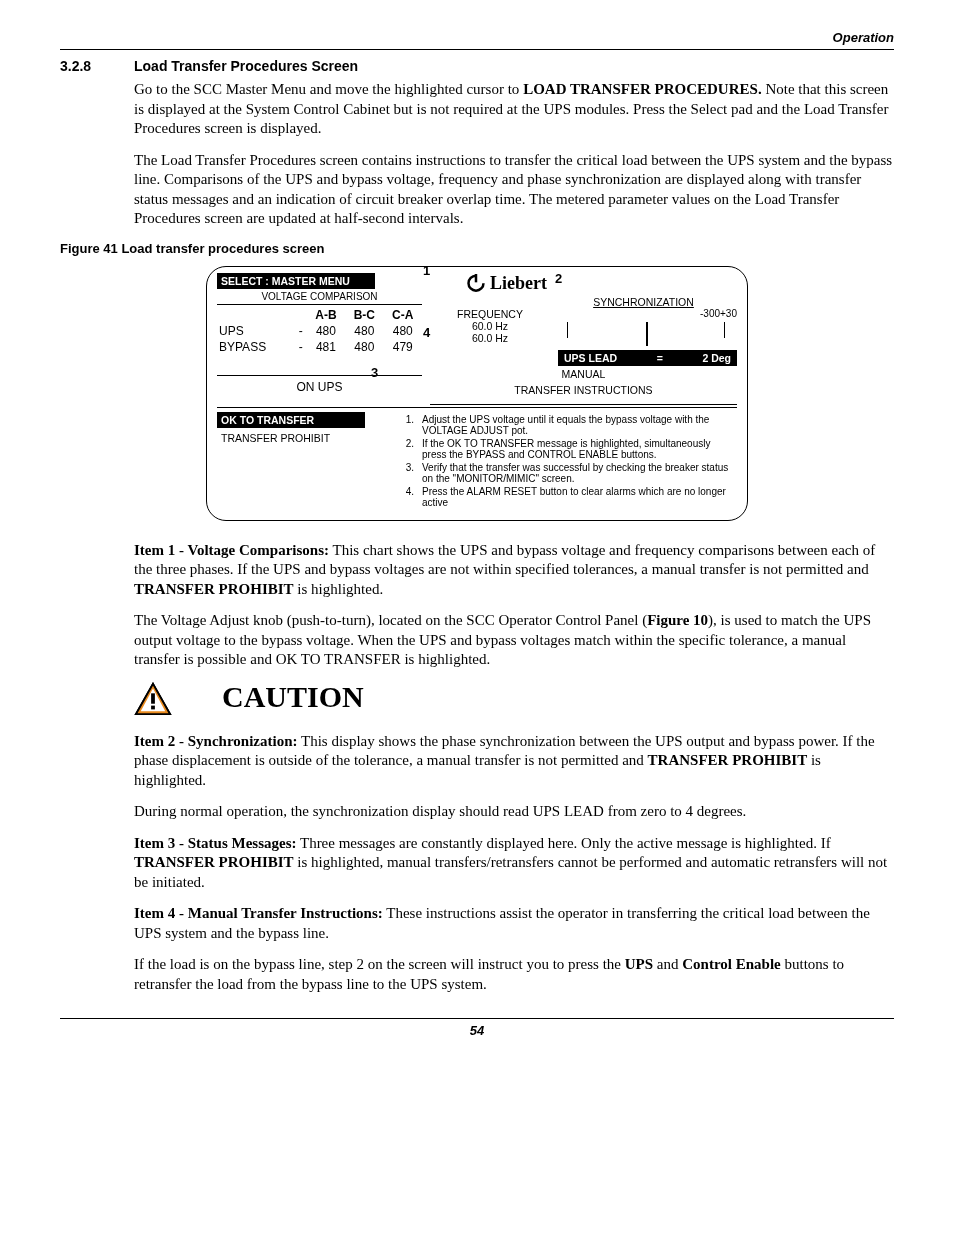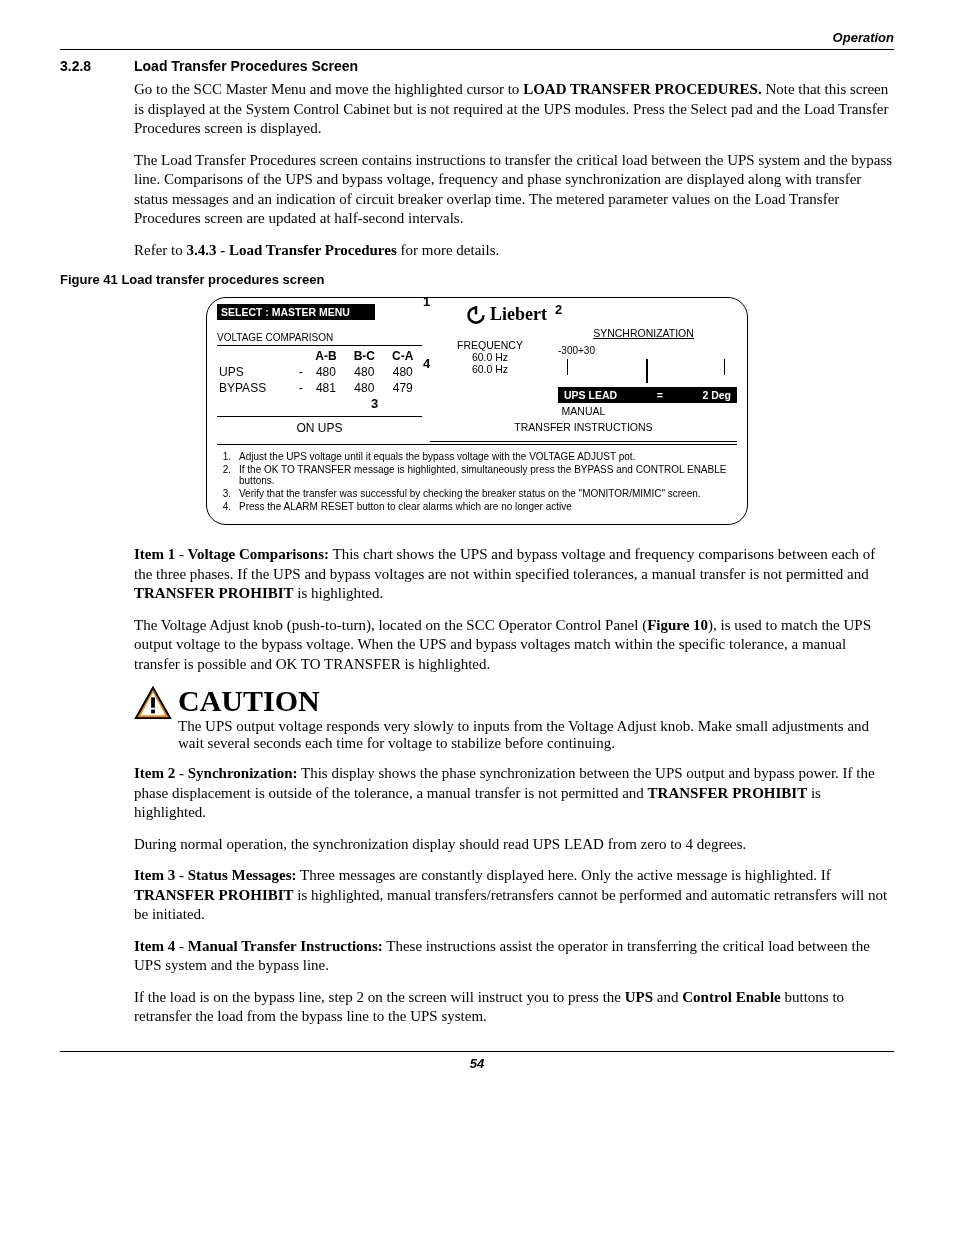--- a/index.html
+++ b/index.html
@@ -45,21 +45,21 @@
     font-size: 13px;
     margin: 8px 0 10px 0;
   }
   .pagenum {
     text-align: center;
     font-family: Arial, Helvetica, sans-serif;
     font-weight: bold;
     font-style: italic;
     font-size: 13px;
   }
-  .caution-block { display: flex; margin: 6px 0 12px 0; }
+  .caution-block { display: flex; margin: 6px 0 12px 0; gap: 44px; }
   .caution-icon { flex: 0 0 38px; margin-right: 6px; }
   .caution-text { flex: 1; }
   .caution-title {
     font-family: "Times New Roman", serif;
     font-size: 30px;
     font-weight: bold;
     line-height: 1;
     margin-bottom: 2px;
   }
 
@@ -81,21 +81,21 @@
     background:#000; color:#fff; font-weight:bold;
     padding:2px 4px; font-size:10.5px;
   }
   .vc-table { width:100%; border-collapse:collapse; font-size:12px; }
   .vc-table th, .vc-table td { padding:1px 2px; text-align:center; }
   .vc-table th:first-child, .vc-table td:first-child { text-align:left; }
   .callout {
     position:absolute; font-weight:bold; font-size:13px;
     font-family: Arial, Helvetica, sans-serif;
   }
-  .sync-scale { display:flex; justify-content:flex-start; font-size:10px; margin-top:6px; }
+  .sync-scale { display:flex; justify-content:flex-end; font-size:10px; margin-top:0; }
   .sync-bar { position:relative; height:24px; margin-top:2px; border-top:1px solid transparent; }
   .tick { position:absolute; top:0; width:1px; height:16px; background:#000; }
   .tick.big { height:24px; width:2px; }
   .sync-status {
     background:#000; color:#fff; font-weight:bold;
     display:flex; justify-content:space-between; padding:2px 6px; font-size:10.5px;
     margin-top:4px;
     gap:8px;
   }
   .instr-title {
@@ -122,40 +122,37 @@
 <div class="sec-row">
   <span class="sec-num">3.2.8</span>
   <span>Load Transfer Procedures Screen</span>
 </div>
 
 <div class="body-col">
   <p>
     <span>Go to the SCC Master Menu and move the highlighted cursor to </span><b>LOAD TRANSFER PROCEDURES.</b><span> Note that this screen is displayed at the System Control Cabinet but is not required at the UPS modules. Press the Select pad and the Load Transfer Procedures screen is displayed.</span>
   </p>
   <p>The Load Transfer Procedures screen contains instructions to transfer the critical load between the UPS system and the bypass line. Comparisons of the UPS and bypass voltage, frequency and phase synchronization are displayed along with transfer status messages and an indication of circuit breaker overlap time. The metered parameter values on the Load Transfer Procedures screen are updated at half-second intervals.</p>
-  <p>
-    <span>Refer to </span><b>3.4.3 - Load Transfer Procedures</b><span> for more details.</span>
-  </p>
 </div>
 
 <div class="figcap">Figure 41  Load transfer procedures screen</div>
 
 <div class="screen-wrap">
   <div class="screen">
 
     <span class="callout" style="top:-4px; left:216px;">1</span>
     <span class="callout" style="top:4px; left:348px;">2</span>
     <span class="callout" style="top:98px; left:164px;">3</span>
     <span class="callout" style="top:58px; left:216px;">4</span>
 
     <div class="screen-cols">
 
       <div class="col-left">
         <div class="blackbar" style="width:150px;">SELECT  :  MASTER MENU</div>
-        <div style="font-size:10px; margin-top:12px;">VOLTAGE COMPARISON</div>
+        <div style="text-align:center; font-size:10px; margin-top:2px;">VOLTAGE COMPARISON</div>
         <div style="height:1px;background:#000;margin:2px 0 2px 0;"></div>
         <table class="vc-table">
           <tbody>
               <tr>
             <th></th>
             <th></th>
             <th>A-B</th>
             <th>B-C</th>
             <th>C-A</th>
           </tr>
@@ -217,20 +214,24 @@
         </div>
 
         <div style="text-align:center; font-size:10.5px; margin-top:2px;">MANUAL</div>
         <div class="instr-title">TRANSFER INSTRUCTIONS</div>
       </div>
     </div>
 
     <div style="height:1px;background:#000;margin:2px 0 4px 0;"></div>
 
     <div class="instr-row">
+      <div class="status-col">
+        <div class="blackbar" style="width:140px;">OK  TO  TRANSFER</div>
+        <div style="margin-top:4px; padding-left:4px;">TRANSFER PROHIBIT</div>
+      </div>
       <div class="steps-col">
         <ul class="steps">
           <li>
               <span class="num">1.</span>
               <span class="txt">Adjust the UPS voltage until it equals the bypass voltage with the VOLTAGE ADJUST pot.</span>
             </li>
           <li>
               <span class="num">2.</span>
               <span class="txt">If the OK TO TRANSFER message is highlighted, simultaneously press the BYPASS  and CONTROL ENABLE buttons.</span>
             </li>
@@ -261,21 +262,20 @@
       <svg viewBox="0 0 40 36" width="38" height="34">
         <polygon points="20,2 38,34 2,34" fill="#fff" stroke="#000" stroke-width="2"></polygon>
         <polygon points="20,2 38,34 2,34" fill="#E98A1E" stroke="#000" stroke-width="2"></polygon>
         <polygon points="20,7 33,31 7,31" fill="#fff"></polygon>
         <rect x="18" y="12" width="4" height="11" fill="#000"></rect>
         <rect x="18" y="25" width="4" height="4" fill="#000"></rect>
       </svg>
     </div>
     <div class="caution-text">
       <div class="caution-title">CAUTION</div>
-      <div>The UPS output voltage responds very slowly to inputs from the Voltage Adjust knob. Make small adjustments and wait several seconds each time for voltage to stabilize before continuing.</div>
     </div>
   </div>
 
   <p>
     <b>Item 2 - Synchronization:</b><span> This display shows the phase synchronization between the UPS output and bypass power. If the phase displacement is outside of the tolerance, a manual transfer is not permitted and </span><b>TRANSFER PROHIBIT</b><span> is highlighted.</span>
   </p>
   <p>During normal operation, the synchronization display should read UPS LEAD from zero to 4 degrees.</p>
 
   <p>
     <b>Item 3 - Status Messages:</b><span> Three messages are constantly displayed here. Only the active message is highlighted. If </span><b>TRANSFER PROHIBIT</b><span> is highlighted, manual transfers/retransfers cannot be performed and automatic retransfers will not be initiated.</span>

